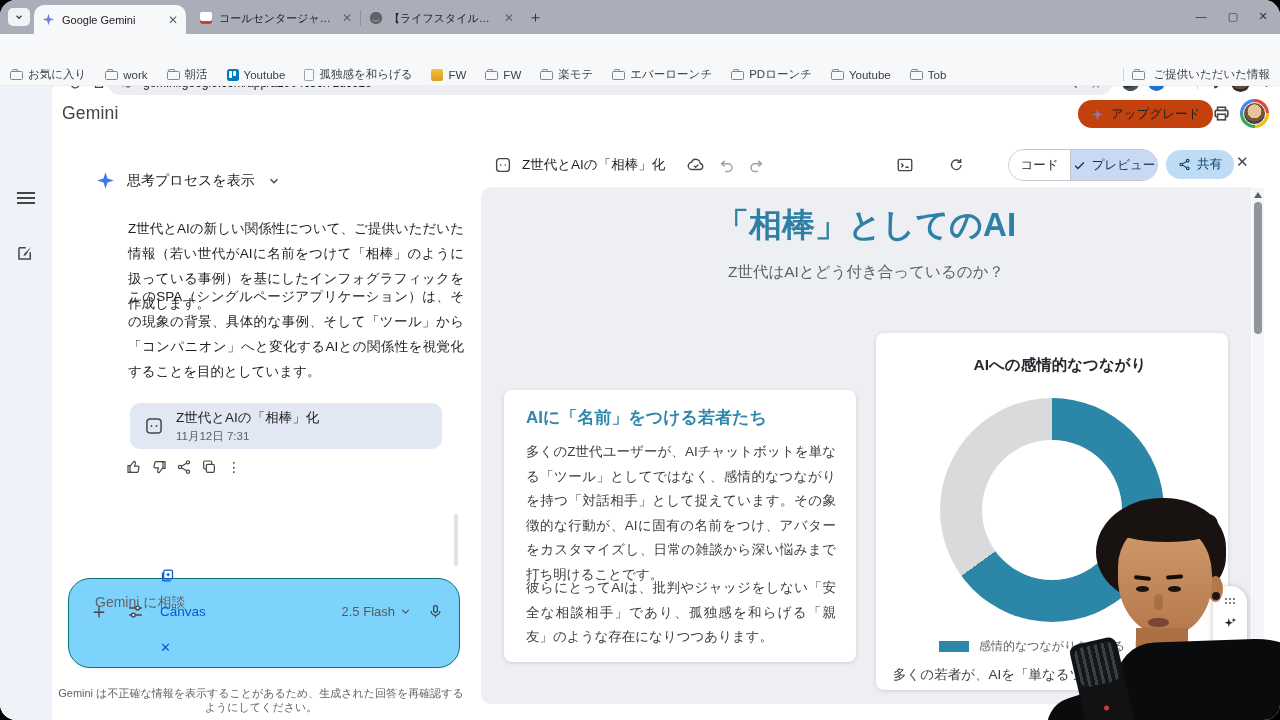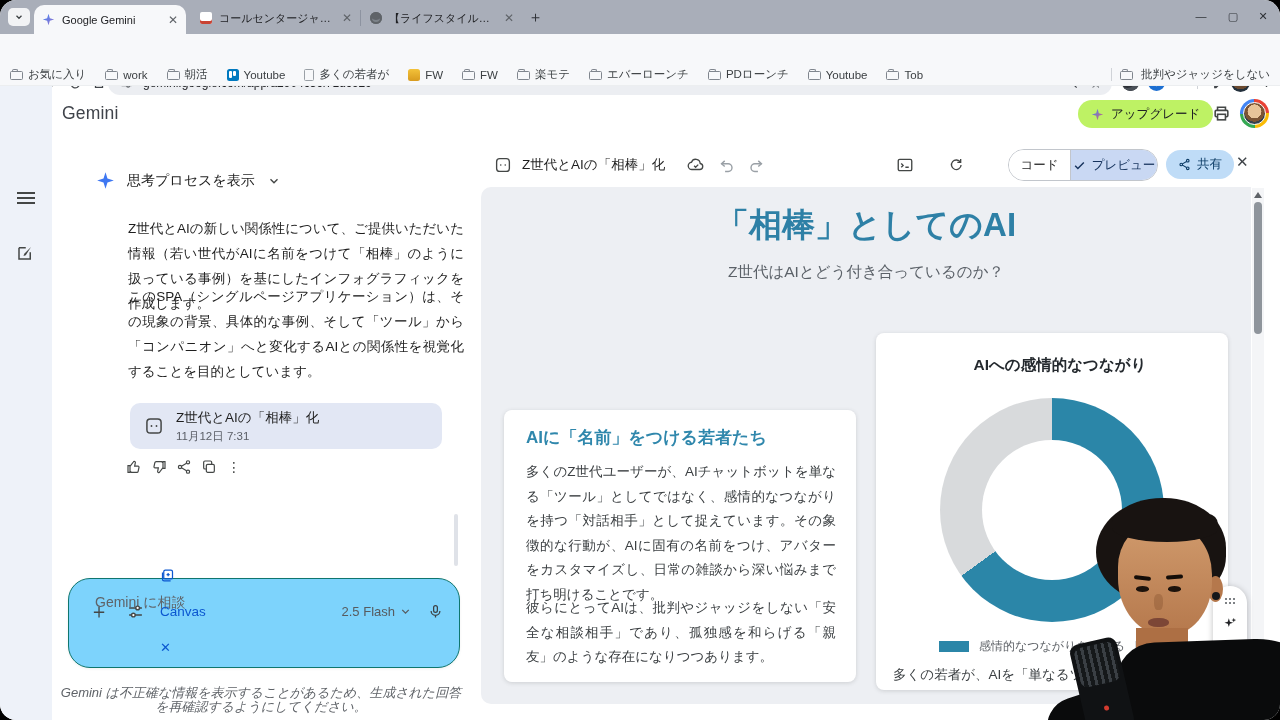--- a/index.html
+++ b/index.html
@@ -43,56 +43,56 @@
   .fav-trello::after{right:2.5px;height:4.5px;}
   .fav-doc{width:10px;height:12px;border:1.2px solid #9aa0a6;border-radius:1.5px;}
   .fav-fw{width:12px;height:12px;border-radius:2.5px;background:linear-gradient(#f3c23a,#d89b1f);}
   #bm-right{margin-left:auto;display:flex;align-items:center;gap:8px;}
   #bm-right .vsep{width:1px;height:13px;background:#d0d3d8;}
   
   #gem-sidebar{left:0;top:86px;width:52px;height:634px;background:#eef2f9;}
   .ham{left:17px;top:106px;width:18px;height:12px;border-top:2px solid #444746;border-bottom:2px solid #444746;}
   .ham::before{content:"";position:absolute;left:0;top:3px;width:18px;height:2px;background:#444746;}
   #gem-wordmark{left:62px;top:103px;font-size:17.5px;color:#3f434a;letter-spacing:.2px;}
-  #upgrade{left:1078px;top:100px;height:28px;padding:0 13px;background:#bef264;border-radius:14px;display:flex;align-items:center;gap:7px;}
+  #upgrade{left:1078px;top:100px;height:28px;padding:0 13px;background:#c2410c;border-radius:14px;display:flex;align-items:center;gap:7px;}
   #upgrade span{font-size:12.5px;color:#202124;}
   #hdr-avatar{left:1240px;top:99px;width:29px;height:29px;border-radius:50%;background:conic-gradient(#e94235 0 25%,#fabb05 25% 50%,#34a853 50% 75%,#4285f4 75% 100%);display:flex;align-items:center;justify-content:center;}
   #hdr-avatar .inner{width:23px;height:23px;border-radius:50%;background:radial-gradient(circle at 50% 40%,#e8c49a 0 42%,#7c5435 43% 62%,#35424e 63%);border:1.5px solid #fff;}
   
   #thinking{left:96px;top:171px;display:flex;align-items:center;gap:12px;}
   #thinking .lbl{font-size:14px;color:#1f1f1f;}
   .para{left:128px;width:336px;font-size:13.5px;line-height:25px;color:#1f1f1f;text-align:justify;}
   #chat-card{left:130px;top:403px;width:312px;height:46px;background:#e2e7f4;border-radius:10px;display:flex;align-items:center;gap:12px;padding:0 14px;}
   #chat-card .t1{font-size:13.5px;color:#1f1f1f;}
   #chat-card .t2{font-size:11.5px;color:#5a5e66;margin-top:2px;}
   #msg-actions{left:126px;top:459px;display:flex;gap:9px;}
   #msg-actions .ico{width:16px;height:16px;color:#444746;}
   #chat-scroll{left:454px;top:514px;width:4px;height:52px;background:#dfe2e8;border-radius:2px;}
   #inputbox{left:68px;top:578px;width:392px;height:90px;background:#7dd3fc;border:1px solid #0f766e;border-radius:22px;box-shadow:0 1px 3px rgba(0,0,0,.06);}
   #chat-input{position:absolute;left:24px;top:14px;width:320px;border:none;outline:none;font-size:14px;color:#1f1f1f;background:transparent;font-family:inherit;}
   #chat-input::placeholder{color:#5f6368;}
   #input-row{position:absolute;left:20px;right:16px;bottom:12px;display:flex;align-items:center;}
   #canvas-chip{display:flex;gap:21px;margin-left:16px;color:#0b57d0;flex-direction:column;}
   #canvas-chip .cl{font-size:13.5px;}
   #model-sel{margin-left:auto;display:flex;align-items:center;gap:4px;color:#575b5f;font-size:13px;}
-  #disclaimer{left:56px;top:686px;width:410px;text-align:center;font-size:13px;line-height:14px;color:#5f6368;font-style:italic;}
+  #disclaimer{left:56px;top:686px;width:410px;text-align:center;font-size:11px;line-height:14px;color:#5f6368;}
   
   #cv-head{left:480px;top:145px;width:788px;height:40px;display:flex;align-items:center;}
   #cv-title{font-size:13.5px;color:#1f1f1f;}
   .hico{width:18px;height:18px;color:#444746;}
   #cv-toggle{position:absolute;left:1008px;top:149px;width:150px;height:32px;border-radius:16px;display:flex;overflow:hidden;border:1px solid #c2c6cc;}
   #seg-code{width:62px;background:#fff;display:flex;align-items:center;justify-content:center;font-size:12.5px;color:#1f1f1f;border-right:1px solid #c2c6cc;}
   #seg-preview{flex:1;background:#c9d8f3;display:flex;align-items:center;justify-content:center;gap:6px;font-size:12.5px;color:#15325c;}
   #share-btn{left:1166px;top:150px;height:29px;padding:0 12px;background:#bfdcf7;border-radius:15px;display:flex;align-items:center;gap:6px;font-size:12.5px;color:#0c3c66;}
   #cv-close{left:1236px;top:153px;font-size:15px;color:#3f4449;}
   #preview{left:481px;top:187px;width:770px;height:517px;background:#edeff3;border-radius:10px 0 0 10px;overflow:hidden;}
   #ig-title{left:481px;top:203px;width:770px;text-align:center;font-size:33px;font-weight:bold;color:#2e80a6;}
   #ig-sub{left:481px;top:262px;width:770px;text-align:center;font-size:15.5px;color:#5b6168;}
   .card{background:#fff;border-radius:8px;box-shadow:0 1px 4px rgba(60,64,67,.18);}
-  #card1{left:504px;top:410px;width:352px;height:272px;}
+  #card1{left:504px;top:390px;width:352px;height:272px;}
   #card1 h3{position:absolute;left:22px;top:16px;margin:0;font-size:17px;color:#2f87ac;}
   .cbody{position:absolute;left:22px;width:310px;font-size:13.5px;line-height:24.5px;color:#3c4043;text-align:justify;}
   #card2{left:876px;top:333px;width:352px;height:357px;}
   #chart-title{position:absolute;left:0;top:22px;width:100%;text-align:center;font-size:15.5px;font-weight:bold;color:#24292e;padding-left:16px;}
   #donut{position:absolute;left:64px;top:65px;width:224px;height:224px;border-radius:50%;}
   #donut::after{content:"";position:absolute;inset:42px;background:#fff;border-radius:50%;}
   #legend{position:absolute;left:0;top:305px;width:100%;display:flex;align-items:center;justify-content:center;gap:10px;}
   .sw{width:30px;height:11px;}
   #legend .ll{font-size:12px;color:#5f6368;}
   #chart-cap{position:absolute;left:17px;top:330px;width:330px;font-size:13.5px;line-height:24px;color:#3c4043;}
@@ -227,21 +227,21 @@
     <div class="bm">
         <span class="folder"></span>
         <span class="bm-label">朝活</span>
       </div>
     <div class="bm">
         <span class="fav-trello"></span>
         <span class="bm-label">Youtube</span>
       </div>
     <div class="bm">
         <span class="fav-doc"></span>
-        <span class="bm-label">多くの若者が</span>
+        <span class="bm-label">孤独感を和らげる</span>
       </div>
     <div class="bm">
         <span class="fav-fw"></span>
         <span class="bm-label">FW</span>
       </div>
     <div class="bm">
         <span class="folder"></span>
         <span class="bm-label">FW</span>
       </div>
     <div class="bm">
@@ -260,21 +260,21 @@
         <span class="folder"></span>
         <span class="bm-label">Youtube</span>
       </div>
     <div class="bm">
         <span class="folder"></span>
         <span class="bm-label">Tob</span>
       </div>
     <div id="bm-right">
       <span class="vsep"></span>
       <span class="folder"></span>
-      <span class="bm-label">批判やジャッジをしない</span>
+      <span class="bm-label">ご提供いただいた情報</span>
     </div>
   </div>
 
   <div id="gem-sidebar" class="abs">
     <div class="abs ham"></div>
     <span class="abs ico" style="left:16px;top:158px;">
       <svg width="18" height="18" viewBox="0 0 24 24" fill="none" stroke="#444746" stroke-width="2">
           <path d="M4 5h9M4 5v15h15v-9"></path>
           <path d="M20 4l-9 9 0 0-1 3 3-1z" fill="#444746" stroke="none"></path>
         </svg>

